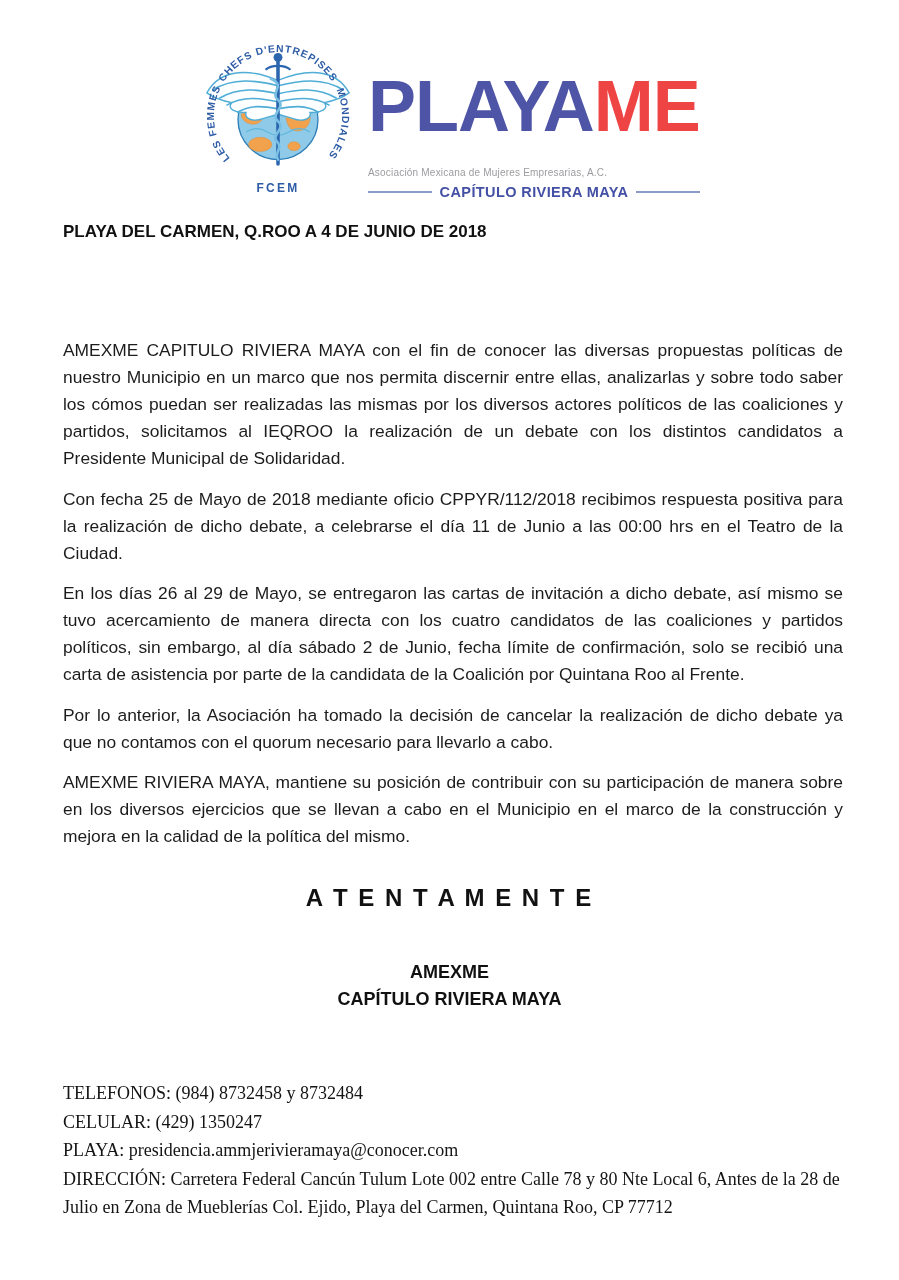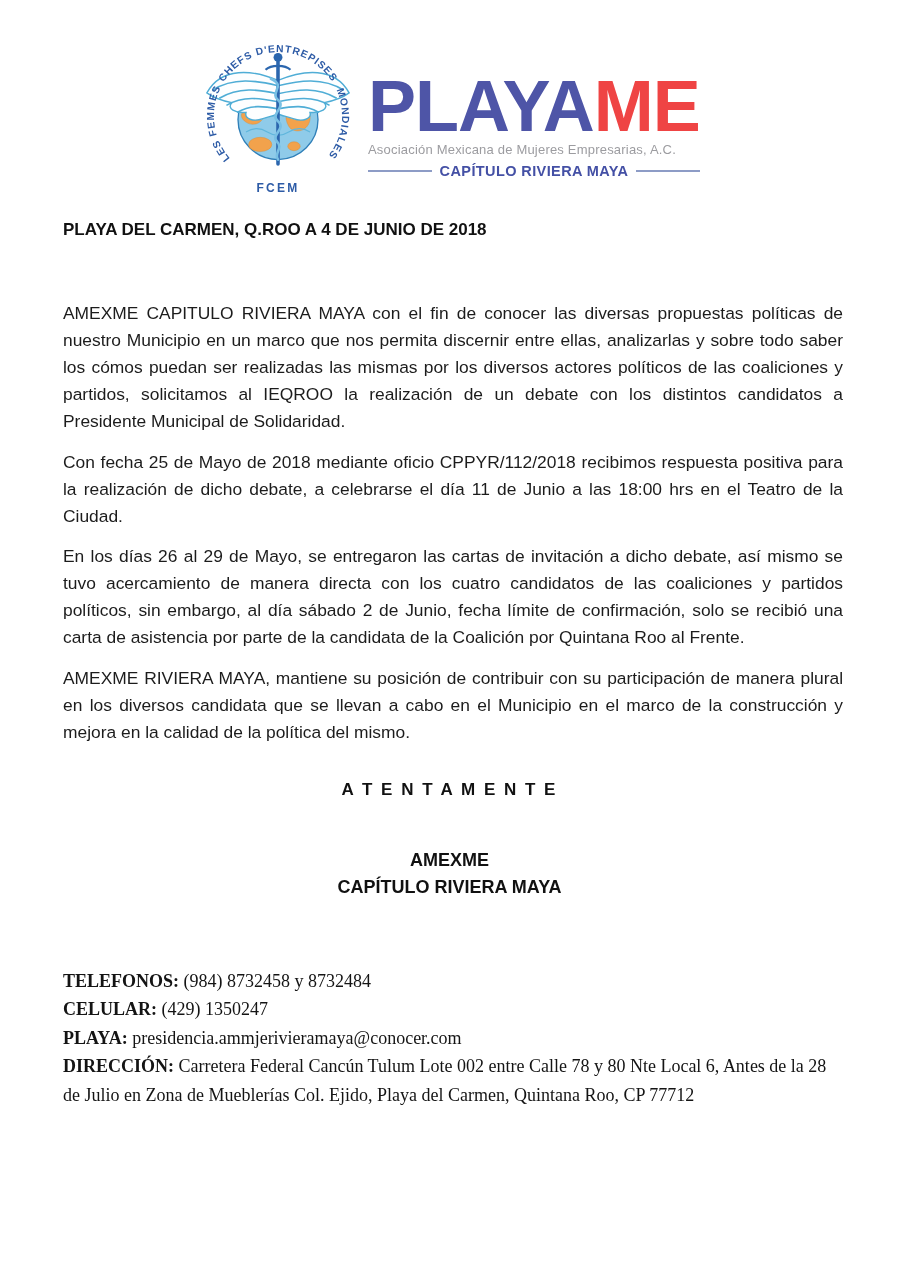--- a/index.html
+++ b/index.html
@@ -8,37 +8,37 @@
     width:899px; height:1280px; margin:0 auto; background:#ffffff;
     position:relative; overflow:hidden;
     font-family:"Liberation Sans", sans-serif; color:#1e1e1e;
   }
   
   .letterhead { padding-top:34px; padding-left:198px; display:flex; gap:10px; }
   .emblem svg { width:160px; height:164px; display:block; }
   .wordmark-block { margin-top:36px; width:332px; }
   .wordmark { font-size:72px; font-weight:bold; line-height:1; letter-spacing:-1px; color:#4E55A7; white-space:nowrap; }
   .wordmark .wm-dark { color:#ef4444; }
-  .logo-subtitle { margin-top:0; font-size:13px; color:#9C9CA0; letter-spacing:0.2px; white-space:nowrap; }
+  .logo-subtitle { margin-top:25px; font-size:10px; color:#9C9CA0; letter-spacing:0.2px; white-space:nowrap; }
   .chapter-banner { margin-top:6px; display:flex; align-items:center; gap:8px;
     color:#4450A5; font-weight:bold; font-size:14.5px; letter-spacing:0.4px; white-space:nowrap; }
   .chapter-banner .rule { flex:1; height:2px; background:#8D9CC6; }
   
   .date-line { margin-top:22px; padding:0 66px 0 63px; 
     font-weight:bold; font-size:17px; color:#111; }
   
-  .body-text { margin:60px 56px 0 63px; }
+  .body-text { margin:95px 56px 0 63px; }
   .body-text p { font-size:17.4px; line-height:27px; text-align:justify; margin:0 0 13.5px 0; color:#1c1c1c; }
   
-  .salutation { margin-top:34px; text-align:center; font-weight:bold; font-size:17px; letter-spacing:2px; color:#111; }
+  .salutation { margin-top:34px; text-align:center; font-weight:bold; font-size:24px; letter-spacing:2px; color:#111; }
   .signature { margin-top:47px; text-align:center; font-weight:bold; font-size:18px; line-height:27px; color:#111; }
   
   .contact-footer { margin:66px 56px 0 63px; font-family:"Liberation Serif", serif;
     font-size:18px; line-height:28.5px; color:#141414; }
-  .contact-footer .flabel { font-weight:bold;text-align:center; }
+  .contact-footer .flabel { font-weight:normal;text-align:center; }
 </style>
 </head>
 <body>
 
 <div class="page">
 
   <header class="letterhead">
 
     <div class="emblem">
       <svg viewBox="0 0 180 184" xmlns="http://www.w3.org/2000/svg">
@@ -100,23 +100,24 @@
         <span>CAPÍTULO RIVIERA MAYA</span>
         <span class="rule"></span>
       </div>
     </div>
   </header>
 
   <div class="date-line">PLAYA DEL CARMEN, Q.ROO A 4 DE JUNIO DE 2018</div>
 
   <main class="body-text">
     <p>AMEXME CAPITULO RIVIERA MAYA con el fin de conocer las diversas propuestas políticas de nuestro Municipio en un marco que nos permita discernir entre ellas, analizarlas y sobre todo saber los cómos puedan ser realizadas las mismas por los diversos actores políticos de las coaliciones y partidos, solicitamos al IEQROO la realización de un debate con los distintos candidatos a Presidente Municipal de Solidaridad.</p>
-    <p>Con fecha 25 de Mayo de 2018 mediante oficio CPPYR/112/2018 recibimos respuesta positiva para la realización de dicho debate, a celebrarse el día 11 de Junio a las 18:00 hrs en el Teatro de la Ciudad.</p>
+    <p>Con fecha 25 de Mayo de 2018 mediante oficio CPPYR/112/2018 recibimos respuesta positiva para la realización de dicho debate, a celebrarse el día 11 de Junio a las 00:00 hrs en el Teatro de la Ciudad.</p>
     <p>En los días 26 al 29 de Mayo, se entregaron las cartas de invitación a dicho debate, así mismo se tuvo acercamiento de manera directa con los cuatro candidatos de las coaliciones y partidos políticos, sin embargo, al día sábado 2 de Junio, fecha límite de confirmación, solo se recibió una carta de asistencia por parte de la candidata de la Coalición por Quintana Roo al Frente.</p>
-    <p>AMEXME RIVIERA MAYA, mantiene su posición de contribuir con su participación de manera plural en los diversos candidata que se llevan a cabo en el Municipio en el marco de la construcción y mejora en la calidad de la política del mismo.</p>
+    <p>Por lo anterior, la Asociación ha tomado la decisión de cancelar la realización de dicho debate ya que no contamos con el quorum necesario para llevarlo a cabo.</p>
+    <p>AMEXME RIVIERA MAYA, mantiene su posición de contribuir con su participación de manera sobre en los diversos ejercicios que se llevan a cabo en el Municipio en el marco de la construcción y mejora en la calidad de la política del mismo.</p>
   </main>
 
   <div class="salutation">A T E N T A M E N T E</div>
 
   <div class="signature">
     <div>AMEXME</div>
     <div>CAPÍTULO RIVIERA MAYA</div>
   </div>
 
   <footer class="contact-footer">

